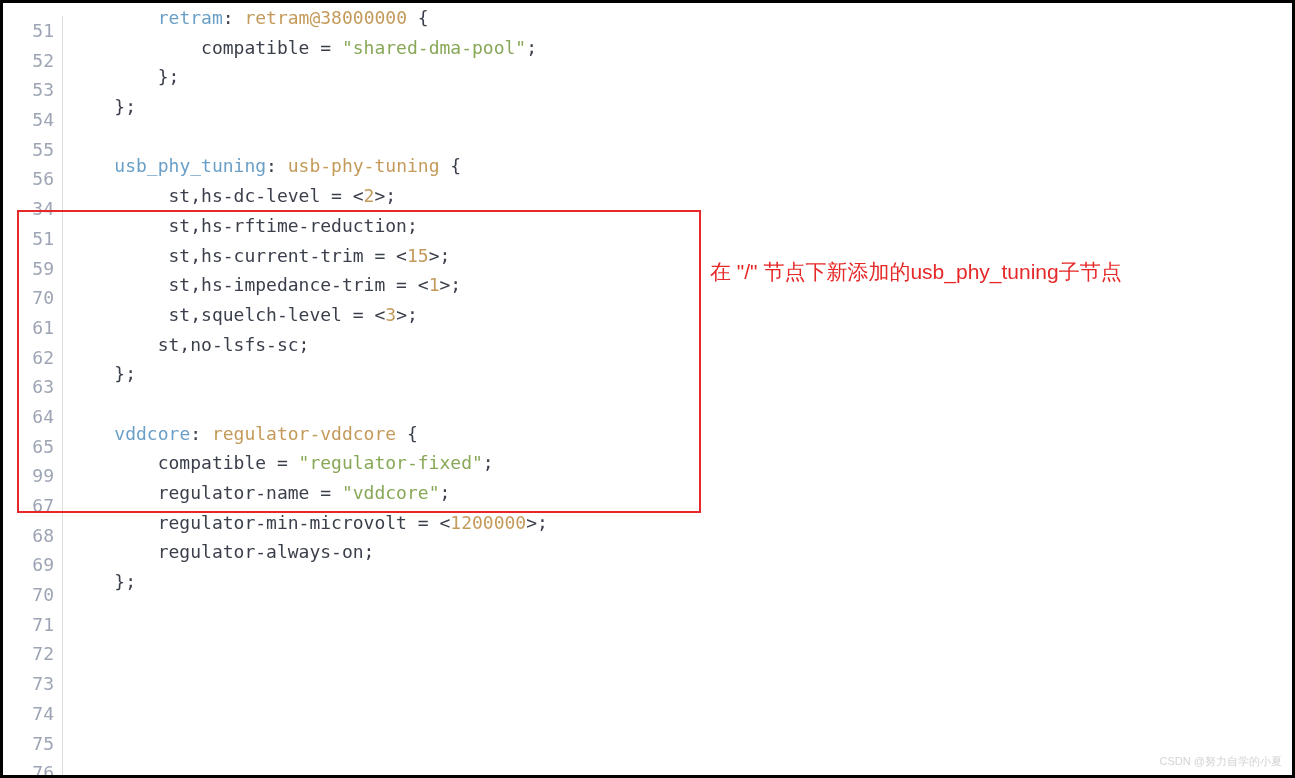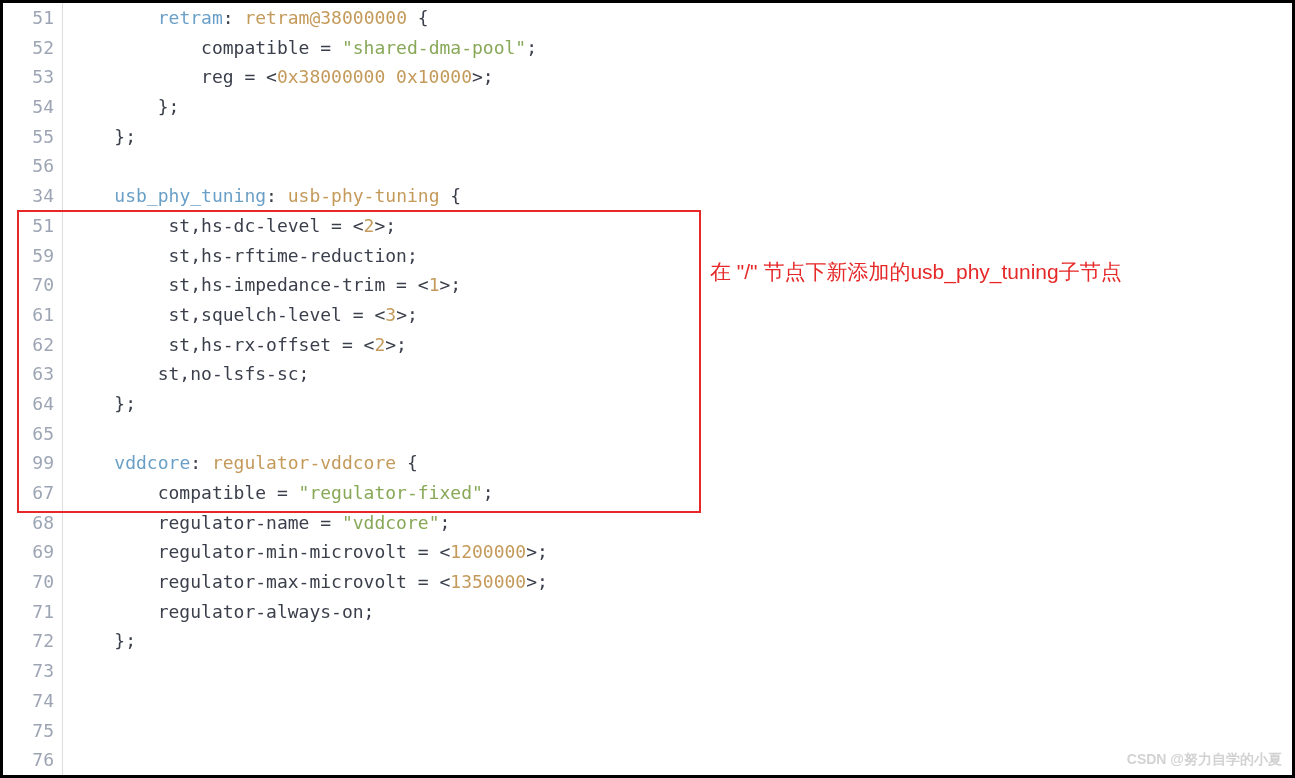--- a/index.html
+++ b/index.html
@@ -24,20 +24,21 @@
 }
 .gutter {
   width: 60px;
   background: #ffffff;
   border-right: 1px solid #ddd;
   text-align: right;
   padding: 0 8px 0 0;
   color: #9da5b4;
   user-select: none;
   box-sizing: border-box;
+  margin-top: 13px;
 }
 .gutter div {
   height: 29.7px;
   line-height: 29.7px;
 }
 .code {
   flex: 1;
   padding-left: 8px;
   position: relative;
 }
@@ -66,23 +67,22 @@
 }
 .arrow {
   position: absolute;
   pointer-events: none;
 }
 .watermark {
   position: absolute;
   right: 10px;
   bottom: 6px;
   color: rgba(180,180,180,0.6);
-  font-size: 14px;
+  font-size: 11px;
   font-family: 'Microsoft YaHei', sans-serif;
-  font-weight: bold;
 }
 </style>
 </head>
 <body>
 
 <div class="container">
   <div class="code-area">
     <div class="gutter" id="gutter">
         <div>51</div>
         <div>52</div>
@@ -107,38 +107,36 @@
         <div>71</div>
         <div>72</div>
         <div>73</div>
         <div>74</div>
         <div>75</div>
         <div>76</div>
       </div>
     <div class="code" id="code">
         <div class="line"><span>        </span><span class="c-label">retram</span><span>: </span><span class="c-node">retram@38000000</span><span class="c-punct"> {</span></div>
         <div class="line"><span>            compatible = </span><span class="c-str">"shared-dma-pool"</span><span class="c-punct">;</span></div>
-        <div class="line"><span>            reg = &lt;</span><span class="c-num">0x38000000 0x10000</span><span class="c-punct">&gt;;</span></div>
         <div class="line"><span class="c-punct">        };</span></div>
         <div class="line"><span class="c-punct">    };</span></div>
         <div class="line"><span></span></div>
         <div class="line"><span>    </span><span class="c-label">usb_phy_tuning</span><span>: </span><span class="c-node">usb-phy-tuning</span><span class="c-punct"> {</span></div>
         <div class="line"><span>         st,hs-dc-level = &lt;</span><span class="c-num">2</span><span class="c-punct">&gt;;</span></div>
         <div class="line"><span>         st,hs-rftime-reduction;</span></div>
+        <div class="line"><span>         st,hs-current-trim = &lt;</span><span class="c-num">15</span><span class="c-punct">&gt;;</span></div>
         <div class="line"><span>         st,hs-impedance-trim = &lt;</span><span class="c-num">1</span><span class="c-punct">&gt;;</span></div>
         <div class="line"><span>         st,squelch-level = &lt;</span><span class="c-num">3</span><span class="c-punct">&gt;;</span></div>
-        <div class="line"><span>         st,hs-rx-offset = &lt;</span><span class="c-num">2</span><span class="c-punct">&gt;;</span></div>
         <div class="line"><span>        st,no-lsfs-sc;</span></div>
         <div class="line"><span class="c-punct">    };</span></div>
         <div class="line"><span></span></div>
         <div class="line"><span>    </span><span class="c-label">vddcore</span><span>: </span><span class="c-node">regulator-vddcore</span><span class="c-punct"> {</span></div>
         <div class="line"><span>        compatible = </span><span class="c-str">"regulator-fixed"</span><span class="c-punct">;</span></div>
         <div class="line"><span>        regulator-name = </span><span class="c-str">"vddcore"</span><span class="c-punct">;</span></div>
         <div class="line"><span>        regulator-min-microvolt = &lt;</span><span class="c-num">1200000</span><span class="c-punct">&gt;;</span></div>
-        <div class="line"><span>        regulator-max-microvolt = &lt;</span><span class="c-num">1350000</span><span class="c-punct">&gt;;</span></div>
         <div class="line"><span>        regulator-always-on;</span></div>
         <div class="line"><span class="c-punct">    };</span></div>
       </div>
   </div>
 
   <div class="highlight-box" id="hlbox" style="left: 14px; top: 207px; width: 680px; height: 299px;"></div>
 
   <svg class="arrow" id="arrow-svg" width="1295" height="778">
     <defs>
       <marker id="arrowhead" markerWidth="10" markerHeight="8" refX="2" refY="4" orient="auto">

